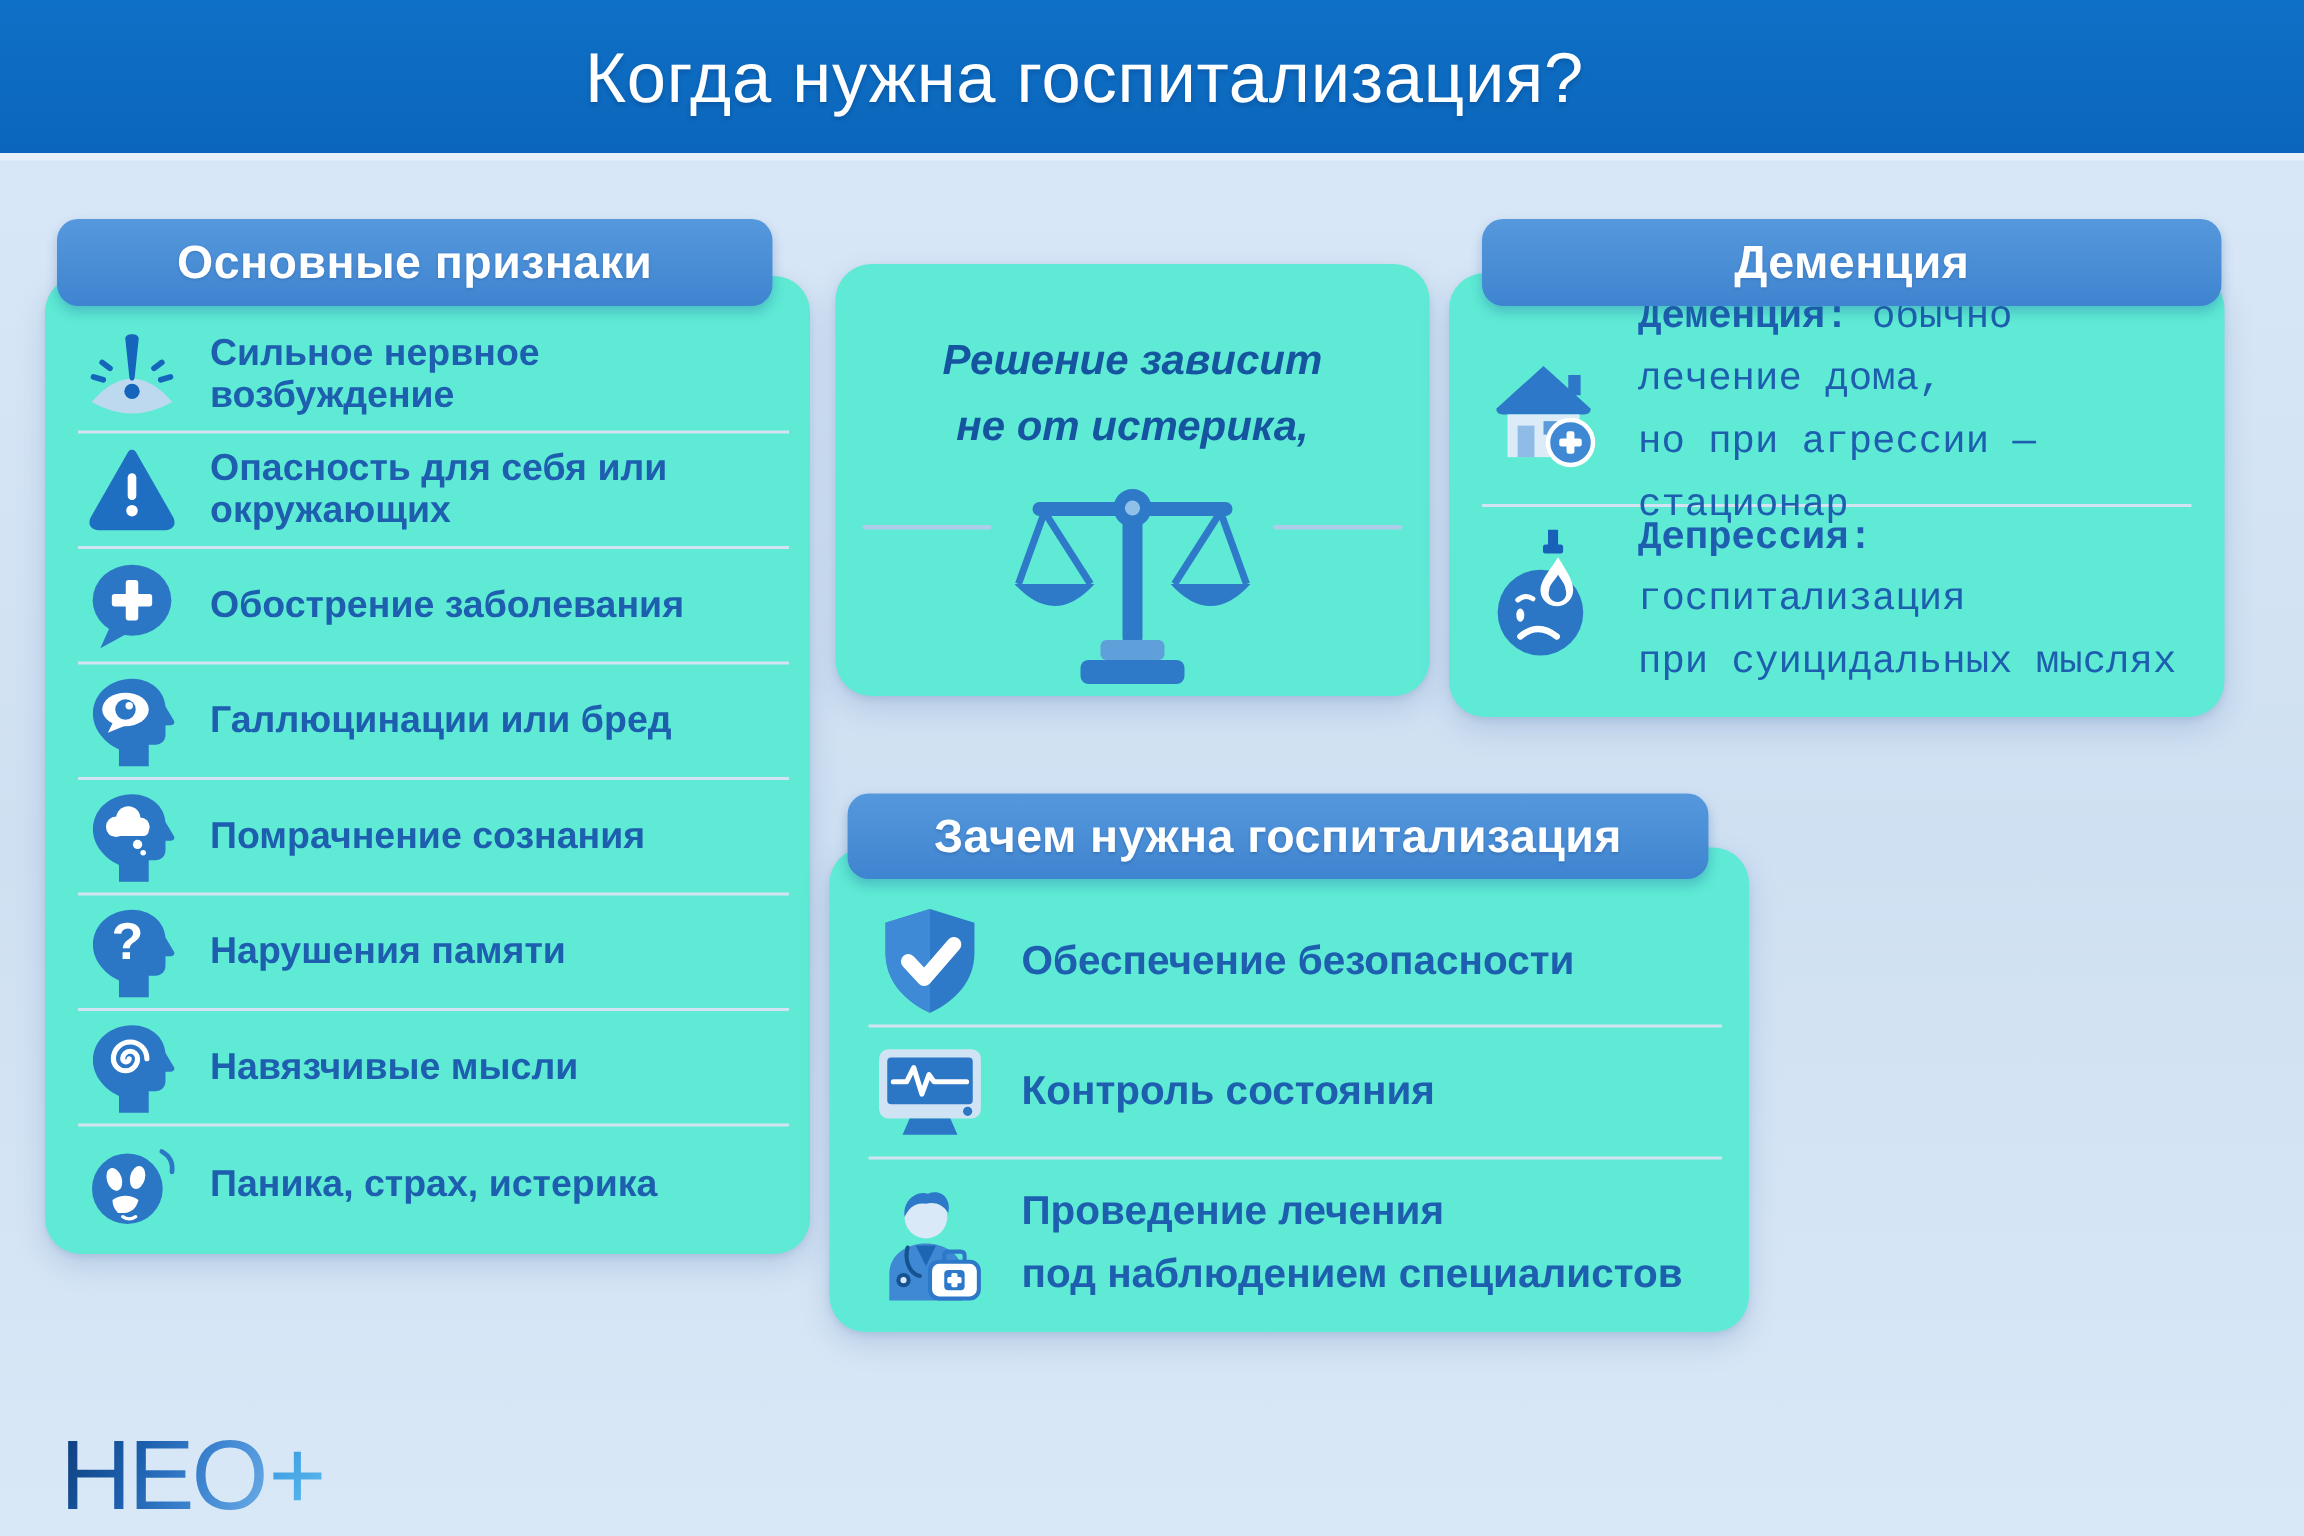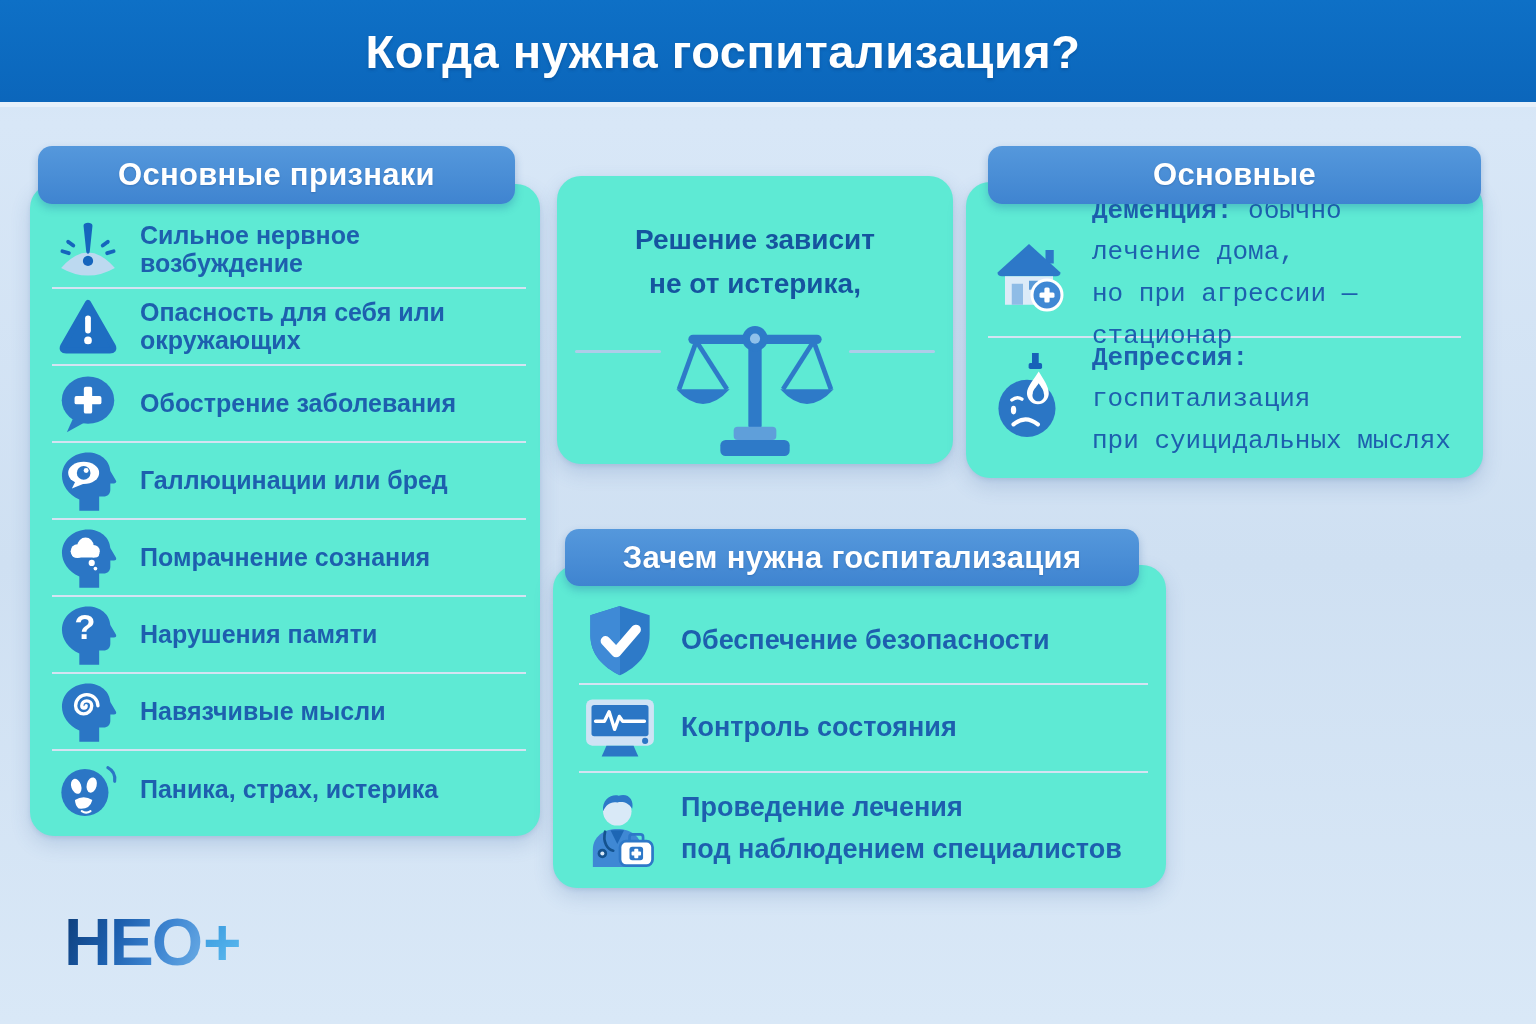--- a/index.html
+++ b/index.html
@@ -11,21 +11,21 @@
     color:#1d5fae;
   }
   
   .banner {
     position:absolute; left:0; top:0; width:1536px; height:107px;
     background:linear-gradient(180deg,#0e70c6 0%,#0b66bb 100%);
     display:flex; align-items:center; justify-content:center;
     border-bottom:5px solid #e6f0fa;
   }
   .banner h1 {
-    color:#ffffff; font-size:47px; font-weight:700; letter-spacing:0.5px;
+    color:#ffffff; font-size:47px; font-weight:400; letter-spacing:0.5px;
     padding-right:90px; text-shadow:0 2px 3px rgba(0,40,90,.25);
   }
   
   .card {
     position:absolute; background:#5eead4; border-radius:24px;
     box-shadow:0 8px 20px rgba(55,100,160,.20), 0 2px 4px rgba(55,100,160,.12);
   }
   .pill {
     position:absolute; background:linear-gradient(180deg,#5598dc 0%,#3f84d0 100%);
     border-radius:14px; display:flex; align-items:center; justify-content:center;
@@ -40,21 +40,21 @@
     height:77px; display:flex; align-items:center; gap:16px;
     margin:0 14px 0 22px; border-bottom:2px solid #d4e3f2;
   }
   .sign-row:last-child { border-bottom:none; }
   .sign-icon { width:72px; height:68px; flex:0 0 72px;
     display:flex; align-items:center; justify-content:center; }
   .sign-icon svg { width:64px; height:62px; }
   .sign-label { font-size:25px; font-weight:700; color:#1d5fae; line-height:1.1; }
   
   .decision-card { left:557px; top:176px; width:396px; height:288px;
-    padding-top:42px; text-align:center; overflow:visible; }
+    padding-top:42px; text-align:center; overflow:visible;font-style:italic; }
   .decision-line { font-size:28px; font-weight:700; color:#15549f; line-height:1.58; }
   .scales-row { margin-top:14px; display:flex; justify-content:center;
     align-items:flex-start; gap:10px; }
   .scale-side-line { width:86px; height:3px; background:#aecde9; border-radius:2px;
     margin-top:30px; }
   .scales-row svg { width:168px; height:152px; margin-top:-8px; }
   
   .examples-card { left:966px; top:182px; width:517px; height:296px; padding-top:30px;font-family:Liberation Mono, monospace; }
   .examples-pill { left:988px; top:146px; width:493px; height:58px; }
   .example-row { display:flex; align-items:center; gap:18px; margin:0 20px 0 24px;
@@ -72,22 +72,22 @@
     border-bottom:2px solid #d4e3f2; }
   .purpose-row:last-child { border-bottom:none; }
   .purpose-row.r1 { height:86px; }
   .purpose-row.r2 { height:88px; }
   .purpose-row.r3 { height:112px; }
   .purpose-icon { width:82px; height:82px; flex:0 0 82px;
     display:flex; align-items:center; justify-content:center; }
   .purpose-icon svg { width:76px; height:78px; }
   .purpose-text { font-size:27px; font-weight:700; color:#1d5fae; line-height:1.55; }
   
-  .logo { position:absolute; left:40px; top:904px; font-size:66px; font-weight:700;
-    letter-spacing:-2px; display:flex; align-items:baseline;margin-left:24px; }
+  .logo { position:absolute; left:40px; top:945px; font-size:66px; font-weight:400;
+    letter-spacing:-2px; display:flex; align-items:baseline; }
   .logo .neo {
     background:linear-gradient(115deg,#0d3b76 0%,#1c5fae 38%,#3f86d2 68%,#6fb1e8 100%);
     -webkit-background-clip:text; background-clip:text; color:transparent;
   }
   .logo .plus {
     margin-left:2px;
     background:linear-gradient(135deg,#2f8fd8 0%,#55b4ec 70%,#7cc9f2 100%);
     -webkit-background-clip:text; background-clip:text; color:transparent;
   }
 </style>
@@ -228,21 +228,21 @@
       <path d="M3,58 Q23,80 43,58 Z" fill="#2e7ac8"></path>
       <path d="M81,58 Q101,80 121,58 Z" fill="#2e7ac8"></path>
       <rect x="46" y="86" width="32" height="10" rx="3" fill="#5f9fda"></rect>
       <rect x="36" y="96" width="52" height="12" rx="4" fill="#2e7ac8"></rect>
     </svg>
     <span class="scale-side-line"></span>
   </div>
 </section>
 
 <div class="pill examples-pill">
-  <span>Основные</span>
+  <span>Деменция</span>
 </div>
 
 <section class="card examples-card">
   <div class="example-row">
     <span class="example-icon">
       <svg viewBox="0 0 112 104">
         <rect x="74" y="20" width="11" height="18" fill="#2d78c8"></rect>
         <path d="M10,50 L52,12 L94,50 Q94,55 88,55 L16,55 Q10,55 10,50 Z" fill="#2d78c8"></path>
         <rect x="20" y="55" width="64" height="38" fill="#dcebf8"></rect>
         <rect x="52" y="61" width="12" height="12" fill="#5b9bd8"></rect>

